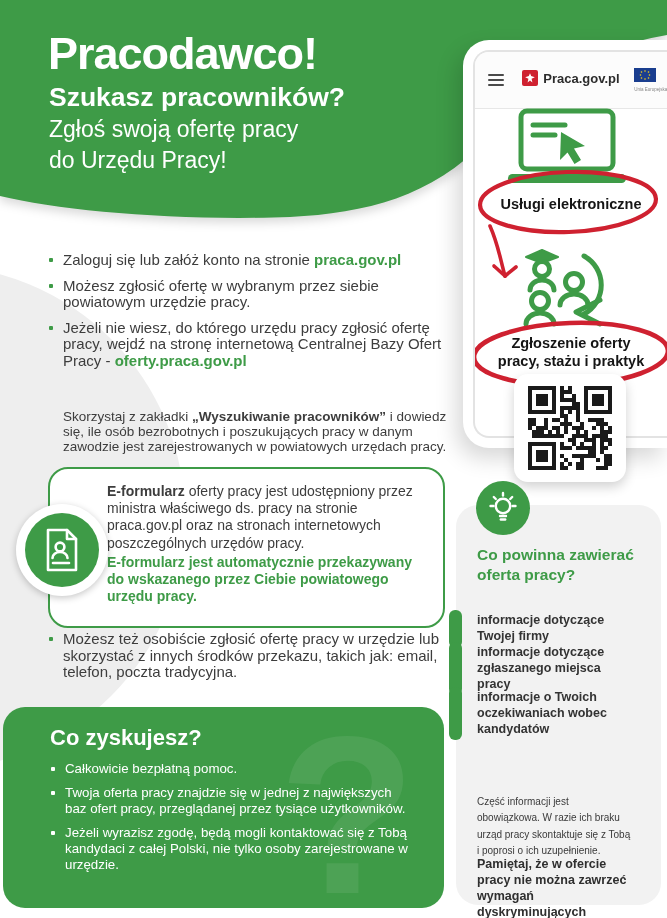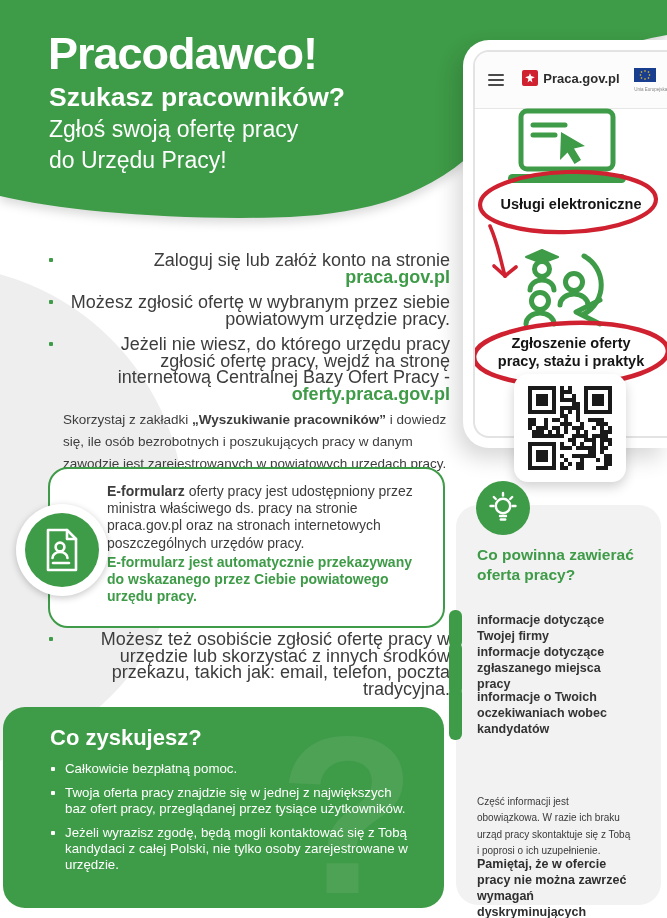--- a/index.html
+++ b/index.html
@@ -16,24 +16,24 @@
 
   
   .header-svg{position:absolute;left:0;top:0;filter:drop-shadow(0 5px 5px rgba(0,0,0,.14));}
   .header-text{position:absolute;left:48px;top:28px;color:#fff;}
   .header-text h1{margin:0;font-size:45px;font-weight:700;letter-spacing:-1px;line-height:52px;}
   .header-text h2{margin:2px 0 0 1px;font-size:26.5px;font-weight:700;line-height:30px;}
   .header-text .tag{margin:3px 0 0 1px;font-size:23px;font-weight:400;line-height:28px;}
 
   
   ul.bullets{list-style:none;margin:0;padding:0;}
-  ul.bullets li{position:relative;padding-left:16px;font-size:18px;line-height:16.5px;color:var(--dark);margin-bottom:9px;text-align:right;}
+  ul.bullets li{position:relative;padding-left:16px;font-size:15px;line-height:16.5px;color:var(--dark);margin-bottom:9px;}
   ul.bullets li::before{content:"";position:absolute;left:2px;top:6px;width:4px;height:4px;border-radius:1px;background:var(--green);}
   .intro-list{position:absolute;left:47px;top:252px;width:403px;}
-  .intro-note{position:absolute;left:63px;top:395px;width:392px;font-size:13.5px;line-height:22px;}
+  .intro-note{position:absolute;left:63px;top:395px;width:392px;font-size:13.5px;line-height:15px;}
   .extra-bullet{position:absolute;left:47px;top:631px;width:403px;}
 
   .seg-b{font-weight:700;}
   .seg-link,.seg-gb{color:var(--green);font-weight:700;}
 
   
   .eform-box{position:absolute;left:48px;top:467px;width:397px;height:161px;box-sizing:border-box;
     border:2.5px solid var(--green);border-radius:20px;background:#fff;padding:14px 16px 0 57px;}
   .eform-box p{margin:0;font-size:14px;line-height:17.2px;}
   .eform-box p + p{margin-top:2px;}

